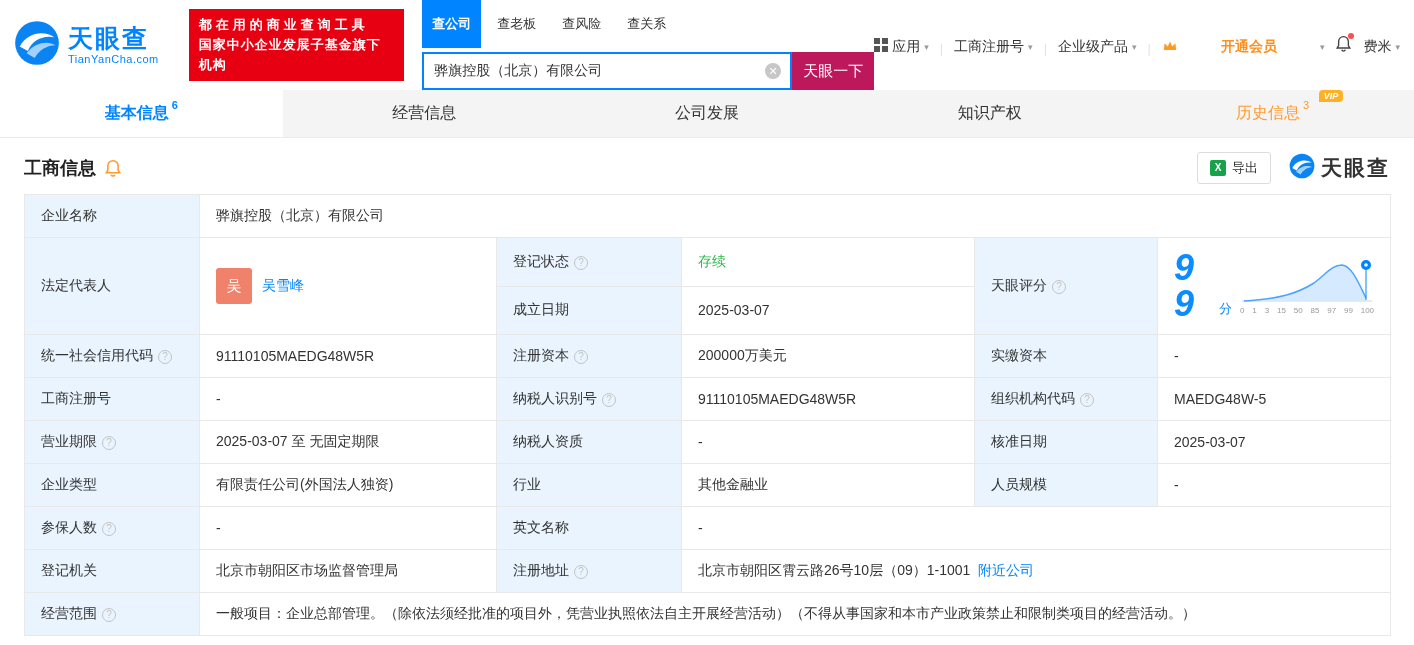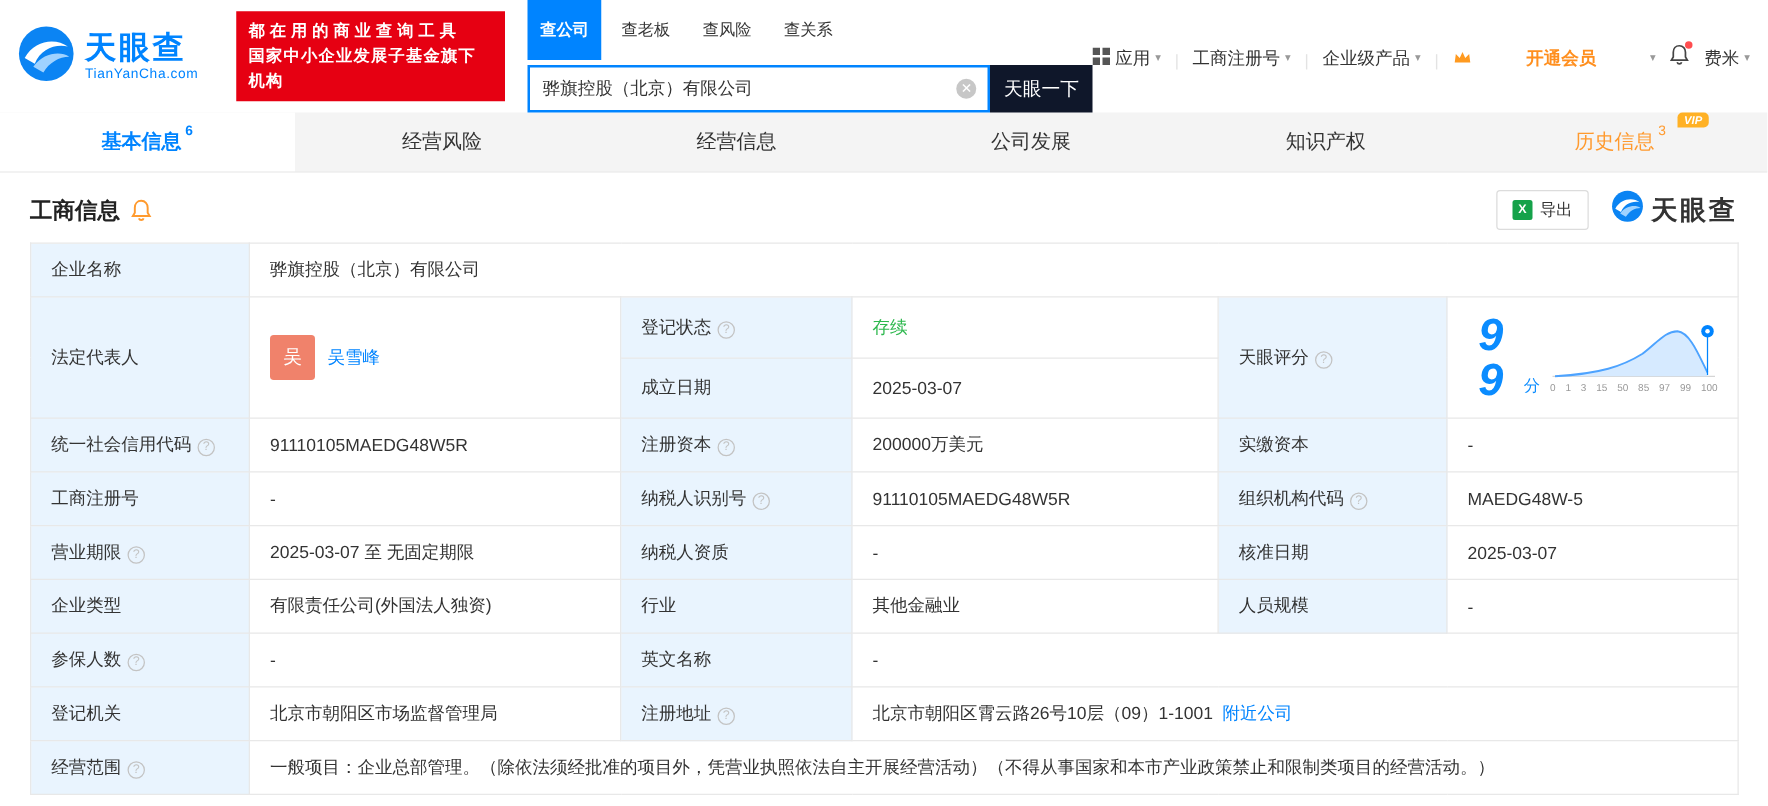--- a/index.html
+++ b/index.html
@@ -18,21 +18,21 @@
   .search-area { margin-left: 18px; }
   .search-tabs { display: flex; align-items: center; gap: 6px; font-size: 13px; margin-bottom: 4px; }
   .search-tab { padding: 15px 10px; cursor: pointer; color: #333; }
   .search-tab.active { background: #0084ff; color: #fff; font-weight: bold; }
   .search-row { display: flex; }
   .search-box { display: flex; align-items: center; width: 370px; height: 38px; border: 2px solid #0084ff; background: #fff; }
   .search-input { flex: 1; border: none; outline: none; font-size: 14px; padding: 0 10px; color: #333;
     font-family: "Liberation Sans", "DejaVu Sans", sans-serif; }
   .clear-icon { width: 16px; height: 16px; border-radius: 50%; background: #c7c7c7; color: #fff; font-size: 11px;
     line-height: 16px; text-align: center; margin-right: 9px; cursor: pointer; flex: none; }
-  .search-btn { width: 82px; height: 38px; background: #0f172a; color: #fff; border: none; font-size: 15px;
+  .search-btn { width: 82px; height: 38px; background: #be185d; color: #fff; border: none; font-size: 15px;
     cursor: pointer; font-family: inherit; }
 
   .top-nav { margin-left: auto; display: flex; align-items: flex-end; gap: 11px; font-size: 14px; white-space: nowrap; }
   .nav-item { display: flex; align-items: center; gap: 4px; cursor: pointer; }
   .caret { font-size: 9px; color: #999; }
   .nav-divider { color: #e3e3e3; font-size: 13px; }
   .vip-link { color: #ff8f1f; font-weight: bold; gap: 43px; }
   .bell-wrap { position: relative; cursor: pointer; }
   .bell-dot { position: absolute; top: -2px; right: -2px; width: 6px; height: 6px; border-radius: 50%; background: #ff4d4f; }
 
@@ -64,21 +64,21 @@
   table.info { width: 100%; border-collapse: collapse; table-layout: fixed; font-size: 14px; }
   table.info td { border: 1px solid #e8e8e8; padding: 12px 16px; vertical-align: middle; word-break: break-all; }
   td.lbl { background: #e9f4fe; color: #333; }
   .help-icon { display: inline-block; width: 14px; height: 14px; border: 1px solid #c3c3c3; border-radius: 50%;
     color: #c3c3c3; font-size: 10px; line-height: 12px; text-align: center; margin-left: 5px; cursor: pointer; }
   .status-green { color: #2eb84e; }
   .link { color: #0084ff; cursor: pointer; text-decoration: none; }
   .rep-cell { display: flex; align-items: center; }
   .avatar { width: 36px; height: 36px; background: #f0826b; color: #fff; font-size: 15px; line-height: 36px;
     text-align: center; border-radius: 3px; margin-right: 10px; flex: none; }
-  td.score-td { padding: 4px 10px; text-align: center; }
+  td.score-td { padding: 4px 10px; }
   .score-cell { display: flex; align-items: center; gap: 8px; }
   .score-num { font-size: 36px; font-weight: bold; font-style: italic; color: #0b8cff; line-height: 1; }
   .score-unit { font-size: 13px; color: #0b8cff; align-self: flex-end; margin-bottom: 4px; }
   .score-chart { display: flex; flex-direction: column; }
   .ticks { display: flex; justify-content: space-between; width: 134px; font-size: 8px; color: #999; margin-top: 1px; }
 </style>
 </head>
 <body>
 
 <header class="topbar">
@@ -163,25 +163,20 @@
     </span>
   </nav>
 </header>
 
 <nav class="page-tabs">
   <div class="ptab active">
     <span class="inner">
       <span>基本信息</span>
       <span class="tab-badge">6</span>
     </span>
-  </div>
-  <div class="ptab">
-    <span class="inner">
-        <span>经营风险</span>
-      </span>
   </div>
   <div class="ptab">
     <span class="inner">
         <span>经营信息</span>
       </span>
   </div>
   <div class="ptab">
     <span class="inner">
         <span>公司发展</span>
       </span>

